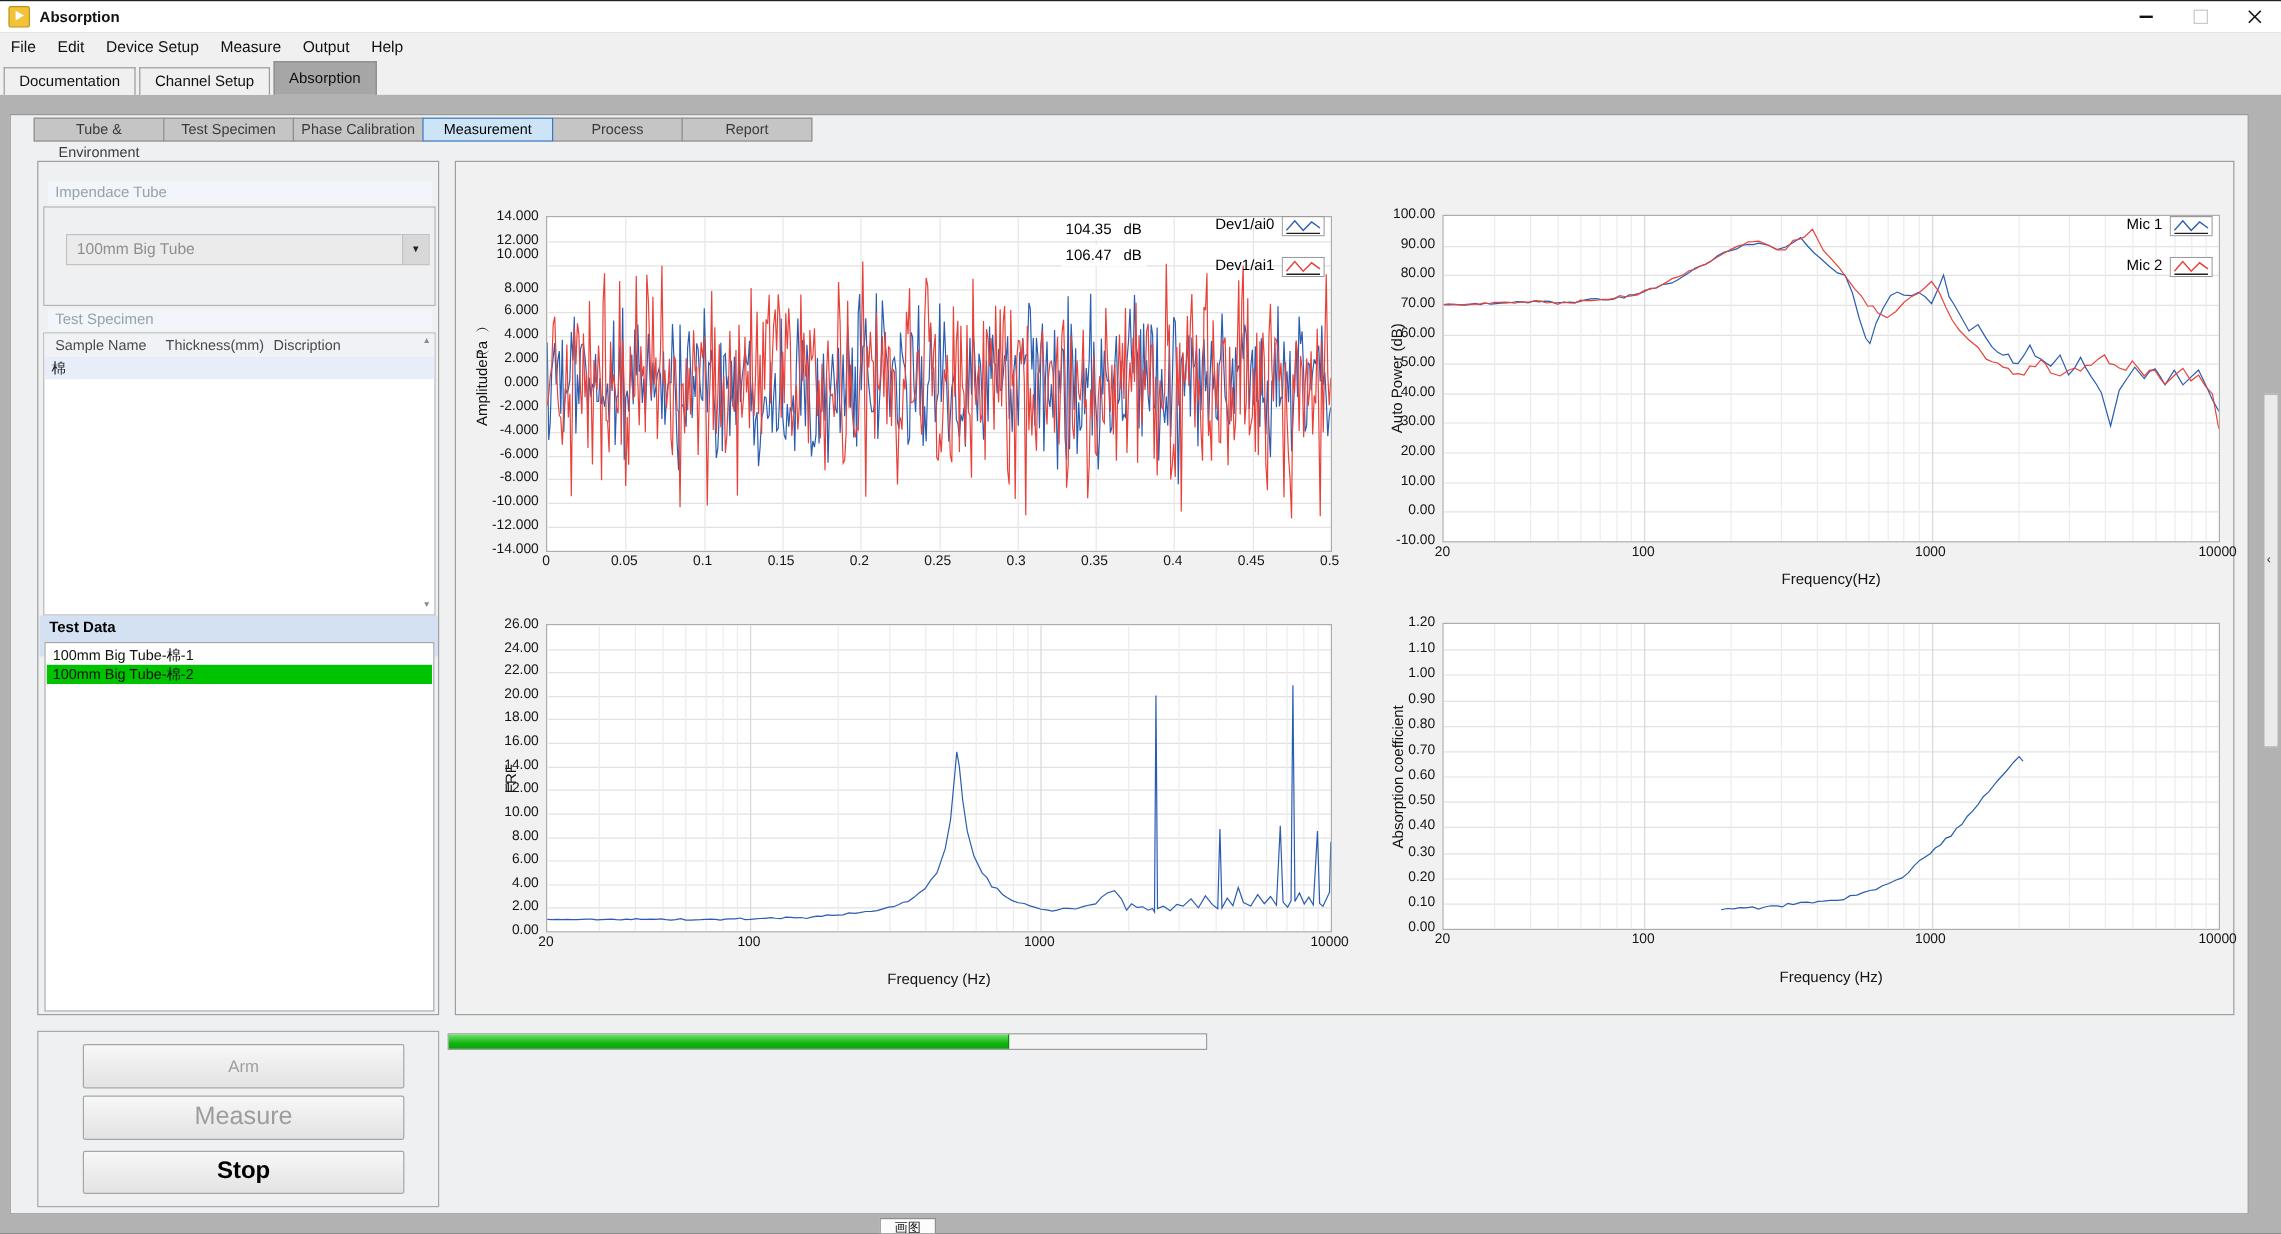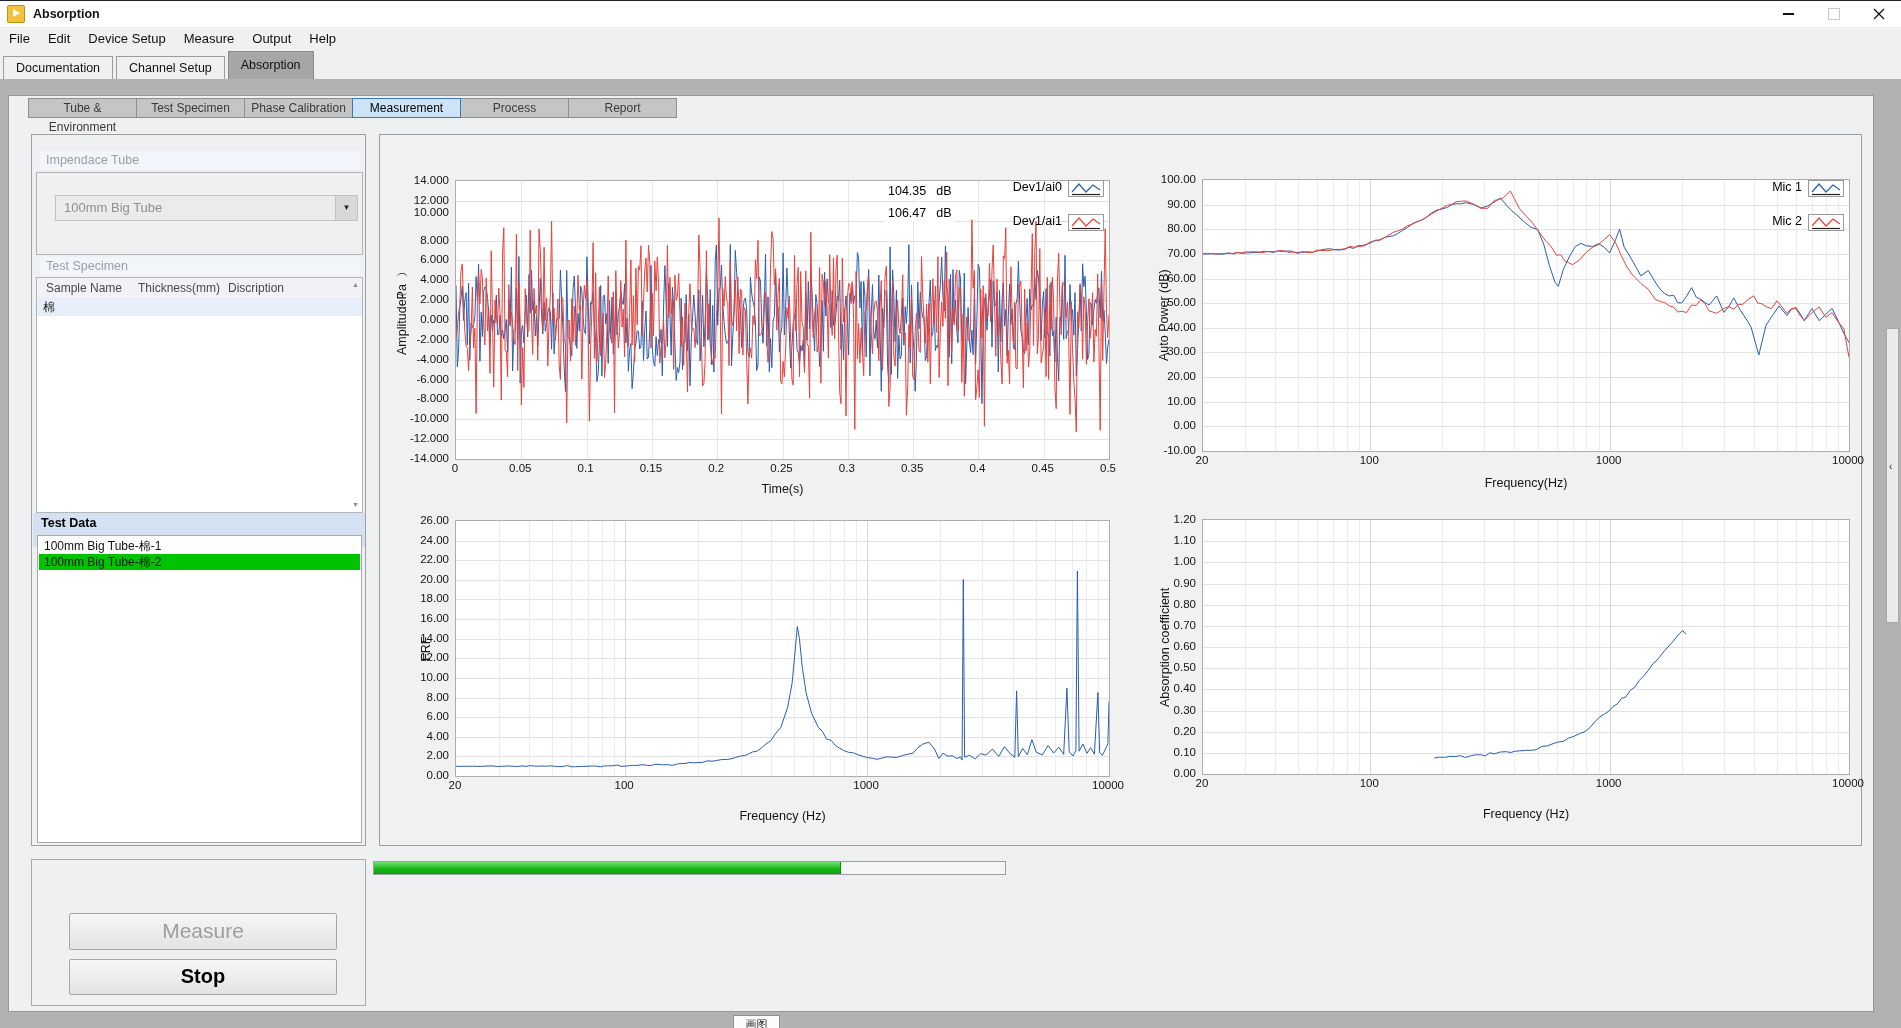--- a/index.html
+++ b/index.html
@@ -312,21 +312,20 @@
             <line x1="407.5" y1="0" x2="407.5" y2="254" stroke="#d8d8d8" stroke-width="1"></line>
             <polyline points="231.2,238.1 236.5,237.1 241.7,237.4 246.9,236.3 252.1,236.6 257.3,235.7 262.5,237.5 267.7,235.8 272.8,234.8 278.0,234.9 282.5,235.8 286.9,232.8 291.4,233.9 297.4,232.0 303.3,231.7 307.7,232.5 312.1,231.2 316.5,230.9 322.3,230.3 328.2,230.3 333.4,229.7 338.7,226.4 344.4,225.9 350.0,223.7 355.1,222.1 360.3,221.3 365.7,218.1 371.0,216.3 376.6,213.5 382.1,211.6 387.2,207.4 392.2,201.3 396.7,197.0 401.3,194.1 405.5,191.4 409.7,186.7 414.1,184.1 418.4,178.6 422.9,176.8 427.3,170.3 431.8,167.1 436.3,160.4 440.8,155.9 445.3,150.5 449.7,143.9 454.2,139.9 461.8,130.4 468.9,122.7 475.0,115.2 479.7,110.5 482.8,114.3" fill="none" stroke="#2a5db0" stroke-width="1"></polyline>
           </svg>
         </div>
 
       <div class="axis-y" id="y1">Amplitude（Pa）</div>
       <div class="axis-y" id="y2">Auto Power (dB)</div>
       <div class="axis-y" id="y3">FRF</div>
       <div class="axis-y" id="y4">Absorption coefficient</div>
 
-      <div class="axis-x" id="x1">Time(s)</div>
       <div class="axis-x" id="x2">Frequency(Hz)</div>
       <div class="axis-x" id="x3">Frequency (Hz)</div>
       <div class="axis-x" id="x4">Frequency (Hz)</div>
 
       <div class="readout" id="r1"><span>104.35</span><span class="unit">dB</span></div>
       <div class="readout" id="r2"><span>106.47</span><span class="unit">dB</span></div>
 
       <div class="legend" id="leg1">
           <div class="lrow">
             <span class="ltext">Dev1/ai0</span>
@@ -440,20 +439,21 @@
         <span class="xtick" style="top: 642px; left: 959.299px;">100</span>
         <span class="xtick" style="top: 642px; left: 1198.65px;">1000</span>
         <span class="xtick" style="top: 642px; left: 1438px;">10000</span>
       </div>
 
     <div class="progress">
       <div class="progress-fill" style="width: 74%;"></div>
     </div>
 
     <div class="btnpanel">
+      <div class="btn btn-arm">Arm</div>
       <div class="btn btn-measure">Measure</div>
       <div class="btn btn-stop">Stop</div>
     </div>
   </div>
 
   <div class="bottomtab"><span>画图</span></div>
   <div class="sidehandle">
       <span>‹</span>
     </div>
 </div>

